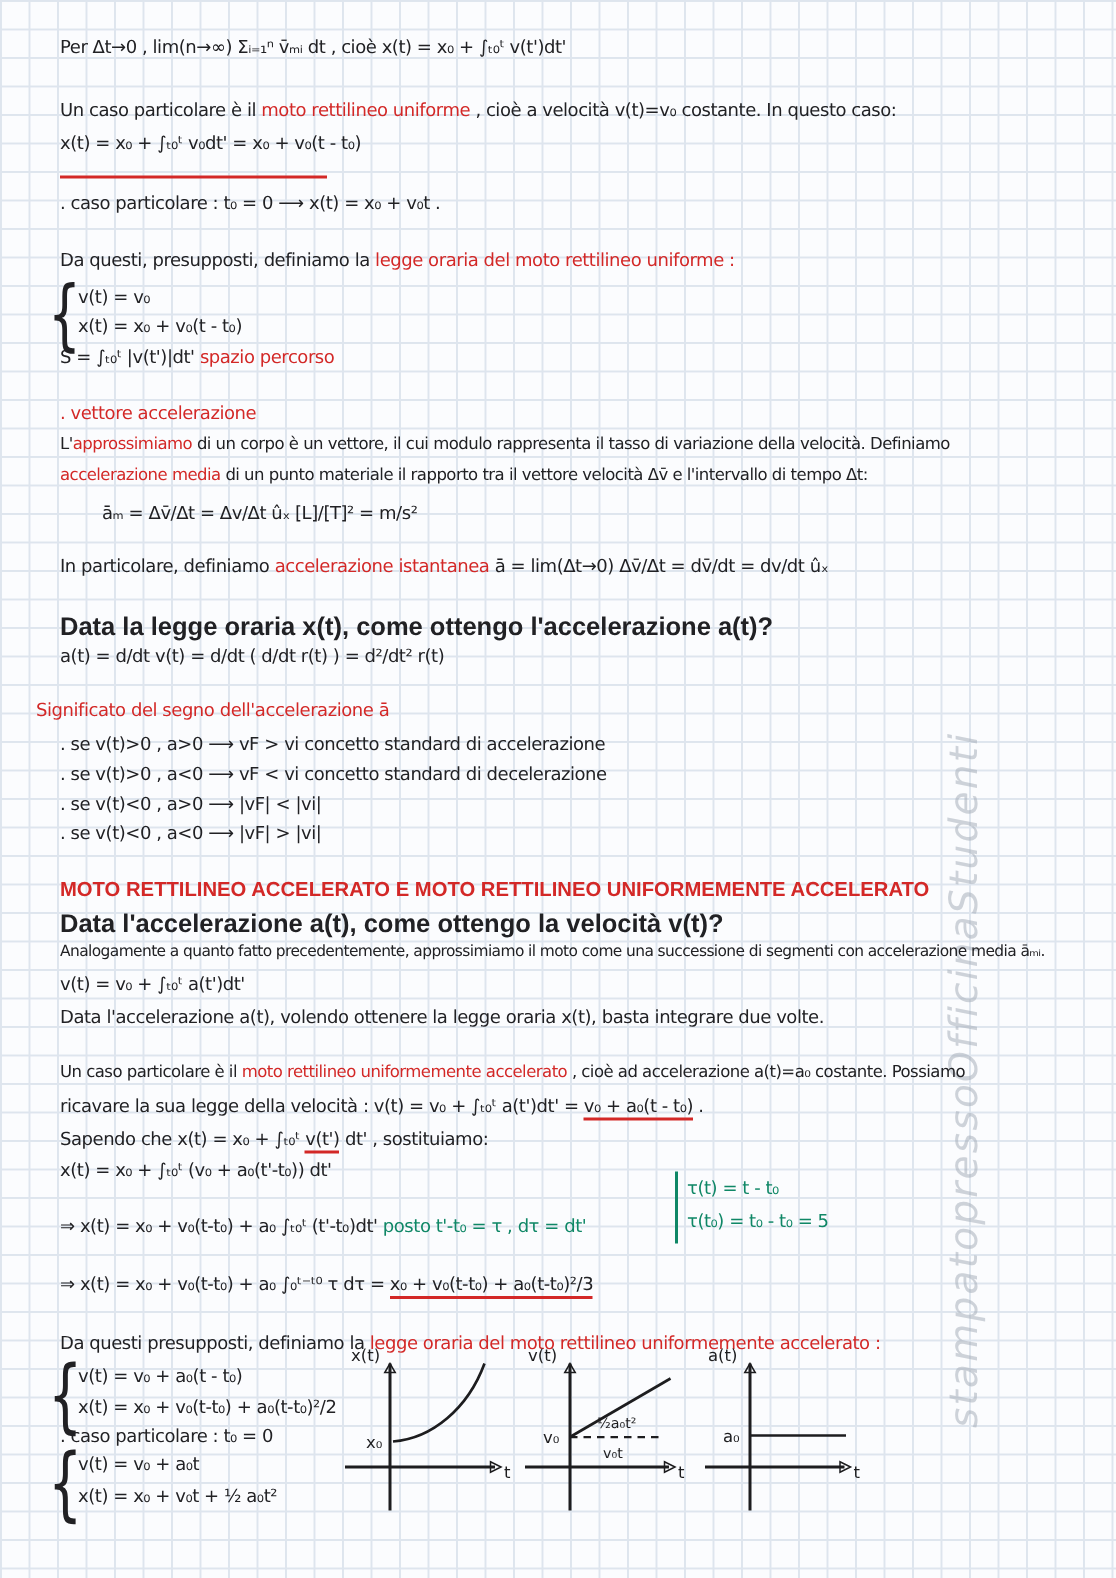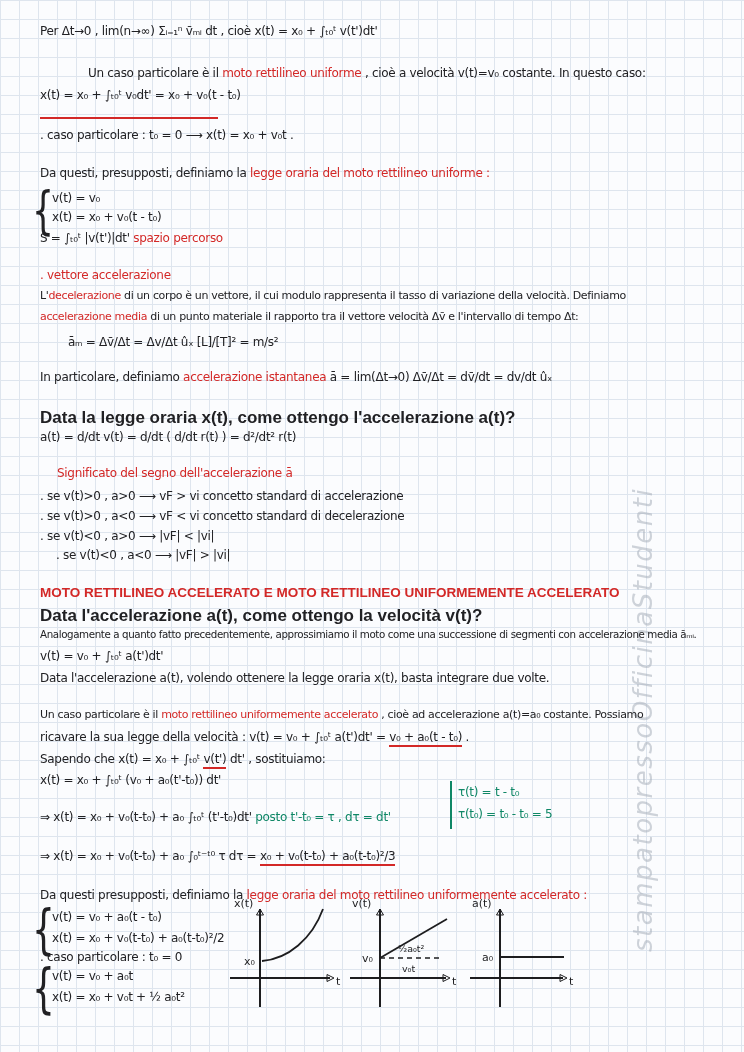--- a/index.html
+++ b/index.html
@@ -37,39 +37,39 @@
 </style>
 </head>
 <body>
 
 <div class="page">
 
   <div class="watermark">stampatopressoOfficinaStudenti</div>
 
   <div>
       <div class="line" style="left: 40px; top: 24px;"><span class="seg-k">Per  Δt→0 ,   lim(n→∞) Σᵢ₌₁ⁿ  v̄ₘᵢ dt ,  cioè   x(t) = x₀ + ∫ₜ₀ᵗ v(t')dt'</span></div>
-      <div class="line" style="left: 40px; top: 66px; padding-left: 48px;"><span class="seg-k">Un caso particolare è il </span><span class="seg-r">moto rettilineo uniforme</span><span class="seg-k"> , cioè a velocità  v(t)=v₀ costante. In questo caso:</span></div>
+      <div class="line" style="left: 40px; top: 66px;"><span class="seg-k">Un caso particolare è il </span><span class="seg-r">moto rettilineo uniforme</span><span class="seg-k"> , cioè a velocità  v(t)=v₀ costante. In questo caso:</span></div>
       <div class="line" style="left: 40px; top: 88px;"><span class="seg-k">x(t) = x₀ + ∫ₜ₀ᵗ v₀dt'  =  x₀ + v₀(t - t₀)</span></div>
       <div class="line" style="left: 40px; top: 128px;"><span class="seg-k">. caso particolare : t₀ = 0 ⟶ x(t) = x₀ + v₀t .</span></div>
       <div class="line" style="left: 40px; top: 166px;"><span class="seg-k">Da questi, presupposti, definiamo la  </span><span class="seg-r">legge oraria del moto rettilineo uniforme :</span></div>
       <div class="line" style="left: 52px; top: 191px;"><span class="seg-k">v(t) = v₀</span></div>
       <div class="line" style="left: 52px; top: 210px;"><span class="seg-k">x(t) = x₀  +  v₀(t - t₀)</span></div>
       <div class="line" style="left: 40px; top: 231px;"><span class="seg-k">S = ∫ₜ₀ᵗ |v(t')|dt'    </span><span class="seg-r">spazio percorso</span></div>
       <div class="line" style="left: 40px; top: 268px;"><span class="seg-r">. vettore accelerazione</span></div>
-      <div class="line sm" style="left: 40px; top: 289px;"><span class="seg-k">L'</span><span class="seg-r">decelerazione</span><span class="seg-k"> di un corpo è un vettore, il cui modulo rappresenta il tasso di variazione della velocità. Definiamo</span></div>
+      <div class="line sm" style="left: 40px; top: 289px;"><span class="seg-k">L'</span><span class="seg-r">approssimiamo</span><span class="seg-k"> di un corpo è un vettore, il cui modulo rappresenta il tasso di variazione della velocità. Definiamo</span></div>
       <div class="line sm" style="left: 40px; top: 310px;"><span class="seg-r">accelerazione media</span><span class="seg-k"> di un punto materiale il rapporto tra il vettore velocità Δv̄ e l'intervallo di tempo Δt:</span></div>
       <div class="line" style="left: 40px; top: 335px; padding-left: 28px;"><span class="seg-k">āₘ = Δv̄/Δt = Δv/Δt ûₓ       [L]/[T]² = m/s²</span></div>
       <div class="line" style="left: 40px; top: 370px;"><span class="seg-k">In particolare, definiamo </span><span class="seg-r">accelerazione istantanea</span><span class="seg-k">   ā = lim(Δt→0) Δv̄/Δt = dv̄/dt = dv/dt ûₓ</span></div>
       <div class="line print" style="left: 40px; top: 407px;"><span class="seg-k">Data la legge oraria x(t), come ottengo l'accelerazione a(t)?</span></div>
       <div class="line" style="left: 40px; top: 430px;"><span class="seg-k">a(t) = d/dt v(t)  =  d/dt ( d/dt r(t) ) = d²/dt² r(t)</span></div>
-      <div class="line" style="left: 57px; top: 466px;"><span class="seg-r">Significato  del  segno  dell'accelerazione  ā</span></div>
+      <div class="line" style="left: 24px; top: 466px;"><span class="seg-r">Significato  del  segno  dell'accelerazione  ā</span></div>
       <div class="line" style="left: 40px; top: 489px;"><span class="seg-k">. se  v(t)&gt;0 ,  a&gt;0 ⟶ vF &gt; vi   concetto  standard  di  accelerazione</span></div>
       <div class="line" style="left: 40px; top: 509px;"><span class="seg-k">. se  v(t)&gt;0 ,  a&lt;0 ⟶ vF &lt; vi   concetto  standard  di  decelerazione</span></div>
       <div class="line" style="left: 40px; top: 529px;"><span class="seg-k">. se  v(t)&lt;0 ,  a&gt;0 ⟶ |vF| &lt; |vi|</span></div>
-      <div class="line" style="left: 40px; top: 548px; padding-left: 16px;"><span class="seg-k">. se  v(t)&lt;0 ,  a&lt;0 ⟶ |vF| &gt; |vi|</span></div>
+      <div class="line" style="left: 40px; top: 548px;"><span class="seg-k">. se  v(t)&lt;0 ,  a&lt;0 ⟶ |vF| &gt; |vi|</span></div>
       <div class="line heading" style="left: 40px; top: 585px;"><span class="seg-r">MOTO RETTILINEO ACCELERATO E MOTO RETTILINEO UNIFORMEMENTE ACCELERATO</span></div>
       <div class="line print" style="left: 40px; top: 605px;"><span class="seg-k">Data l'accelerazione a(t), come ottengo la velocità v(t)?</span></div>
       <div class="line xs" style="left: 40px; top: 628px;"><span class="seg-k">Analogamente a quanto fatto precedentemente, approssimiamo il moto come una successione di segmenti con accelerazione media āₘᵢ.</span></div>
       <div class="line" style="left: 40px; top: 649px;"><span class="seg-k">v(t) = v₀ + ∫ₜ₀ᵗ a(t')dt'</span></div>
       <div class="line" style="left: 40px; top: 671px;"><span class="seg-k">Data l'accelerazione a(t), volendo ottenere la legge oraria x(t), basta integrare due volte.</span></div>
       <div class="line sm" style="left: 40px; top: 708px;"><span class="seg-k">Un caso particolare è il </span><span class="seg-r">moto rettilineo uniformemente accelerato</span><span class="seg-k"> , cioè ad accelerazione a(t)=a₀ costante. Possiamo</span></div>
       <div class="line" style="left: 40px; top: 730px;"><span class="seg-k">ricavare la sua legge della velocità : v(t) = v₀ + ∫ₜ₀ᵗ a(t')dt' = </span><span class="seg-k ur">v₀ + a₀(t - t₀)</span><span class="seg-k"> .</span></div>
       <div class="line" style="left: 40px; top: 752px;"><span class="seg-k">Sapendo che  x(t) = x₀ + ∫ₜ₀ᵗ </span><span class="seg-k ur">v(t')</span><span class="seg-k"> dt' , sostituiamo:</span></div>
       <div class="line" style="left: 40px; top: 773px;"><span class="seg-k">x(t) = x₀ + ∫ₜ₀ᵗ (v₀ + a₀(t'-t₀)) dt'</span></div>
       <div class="line" style="left: 458px; top: 785px;"><span class="seg-g">τ(t) = t - t₀</span></div>

